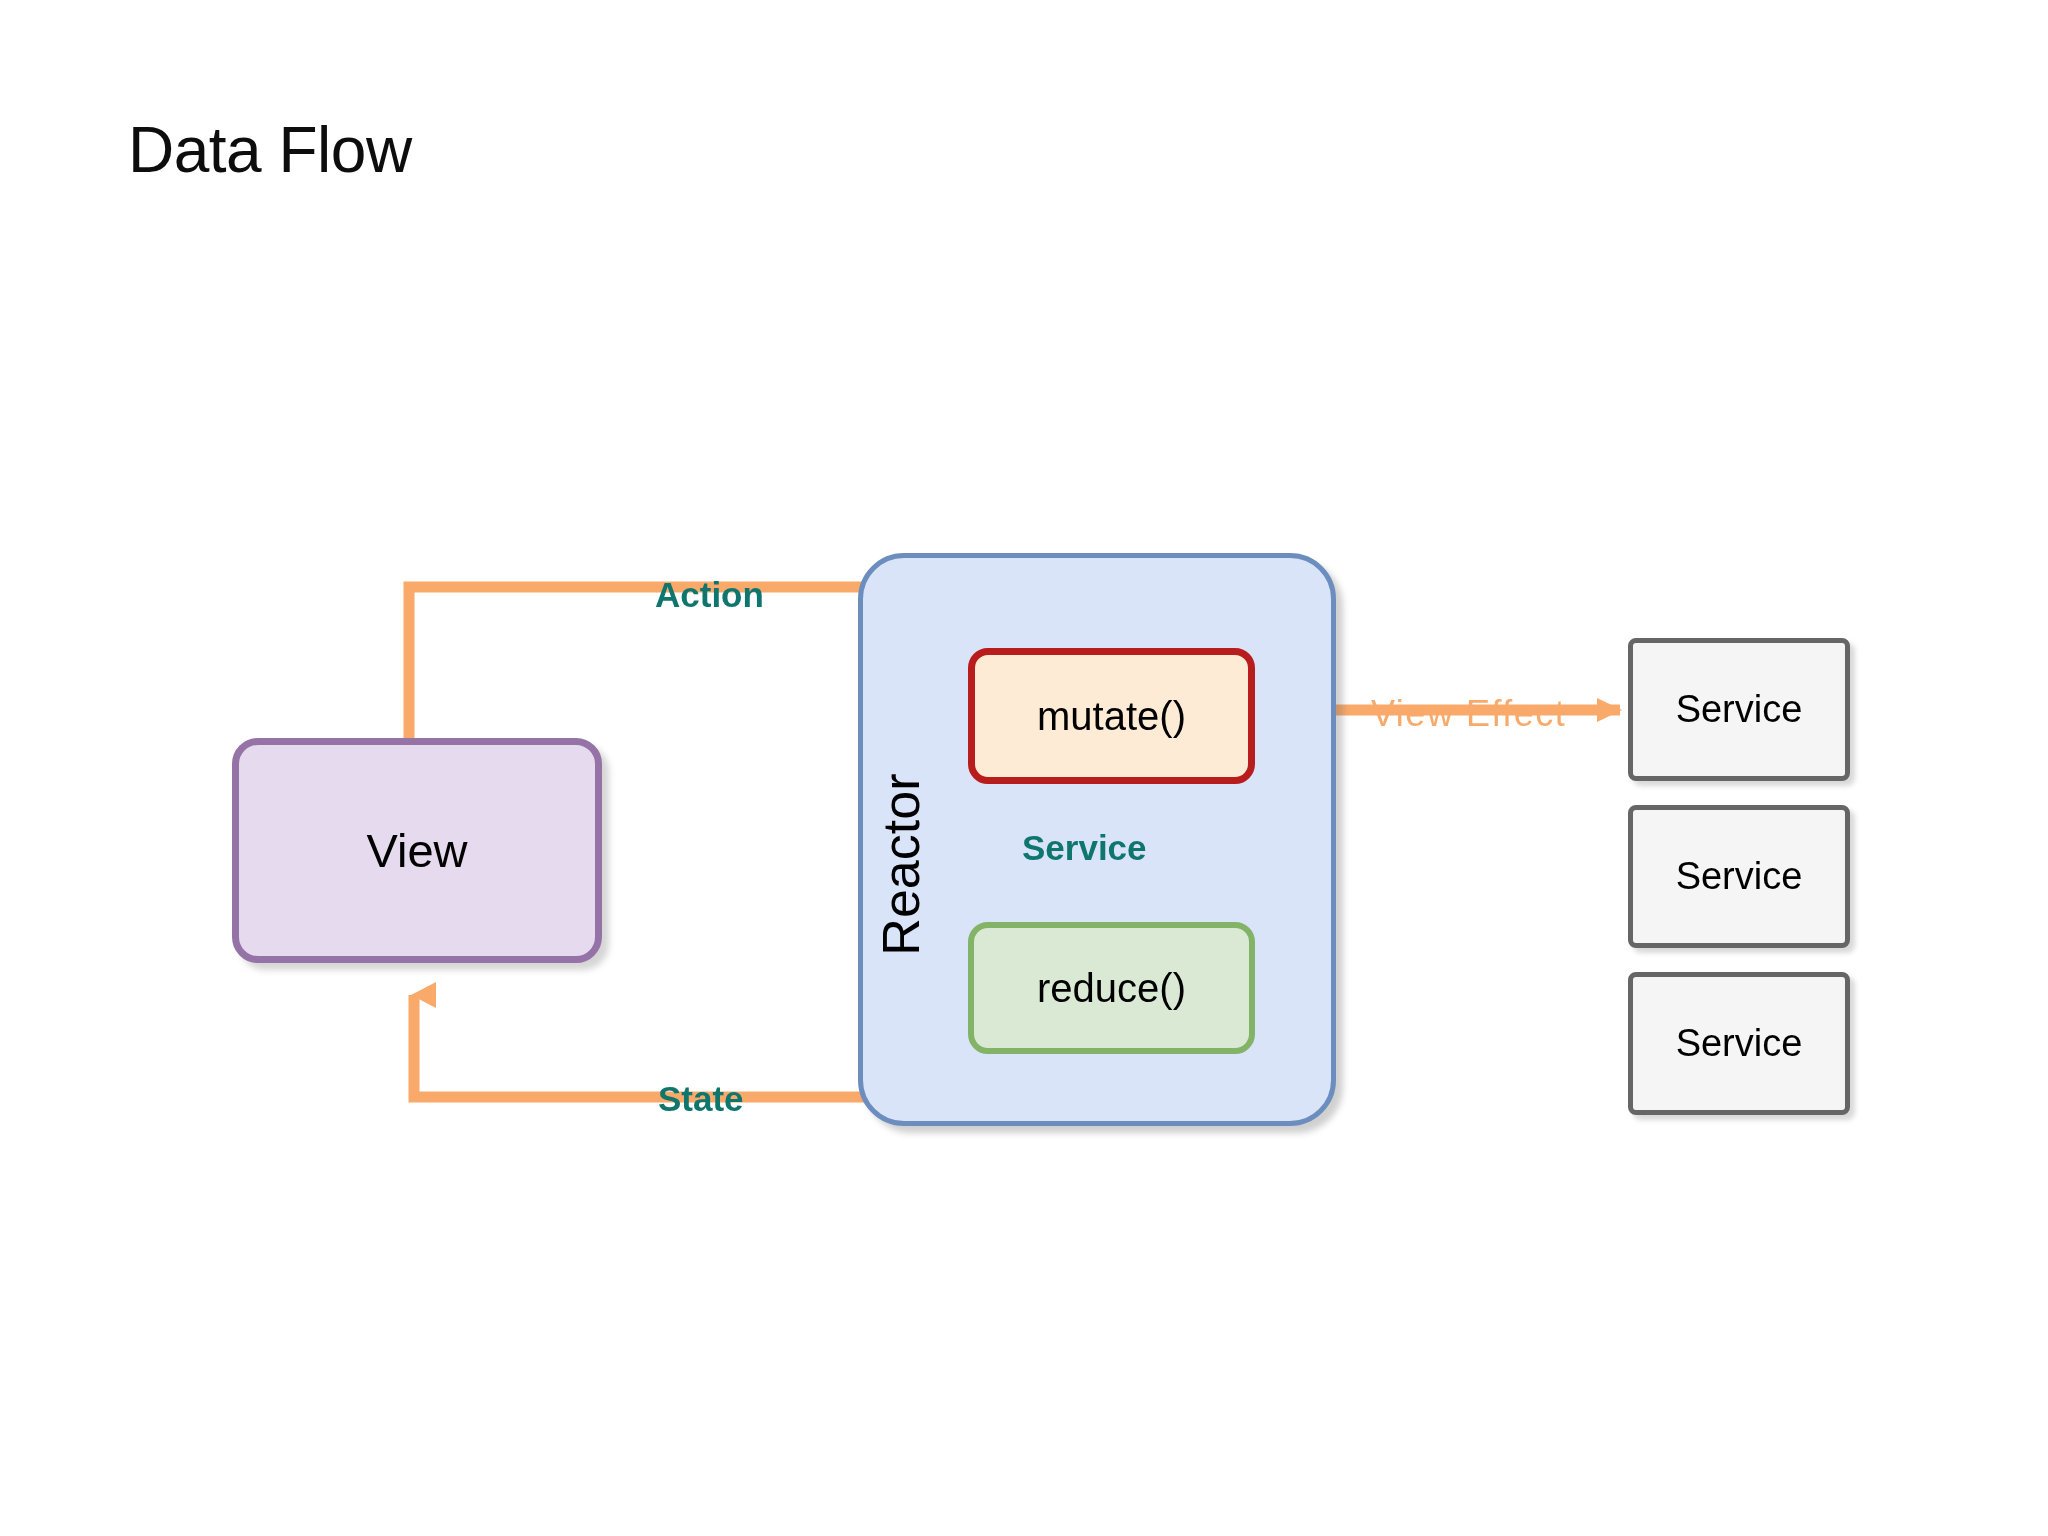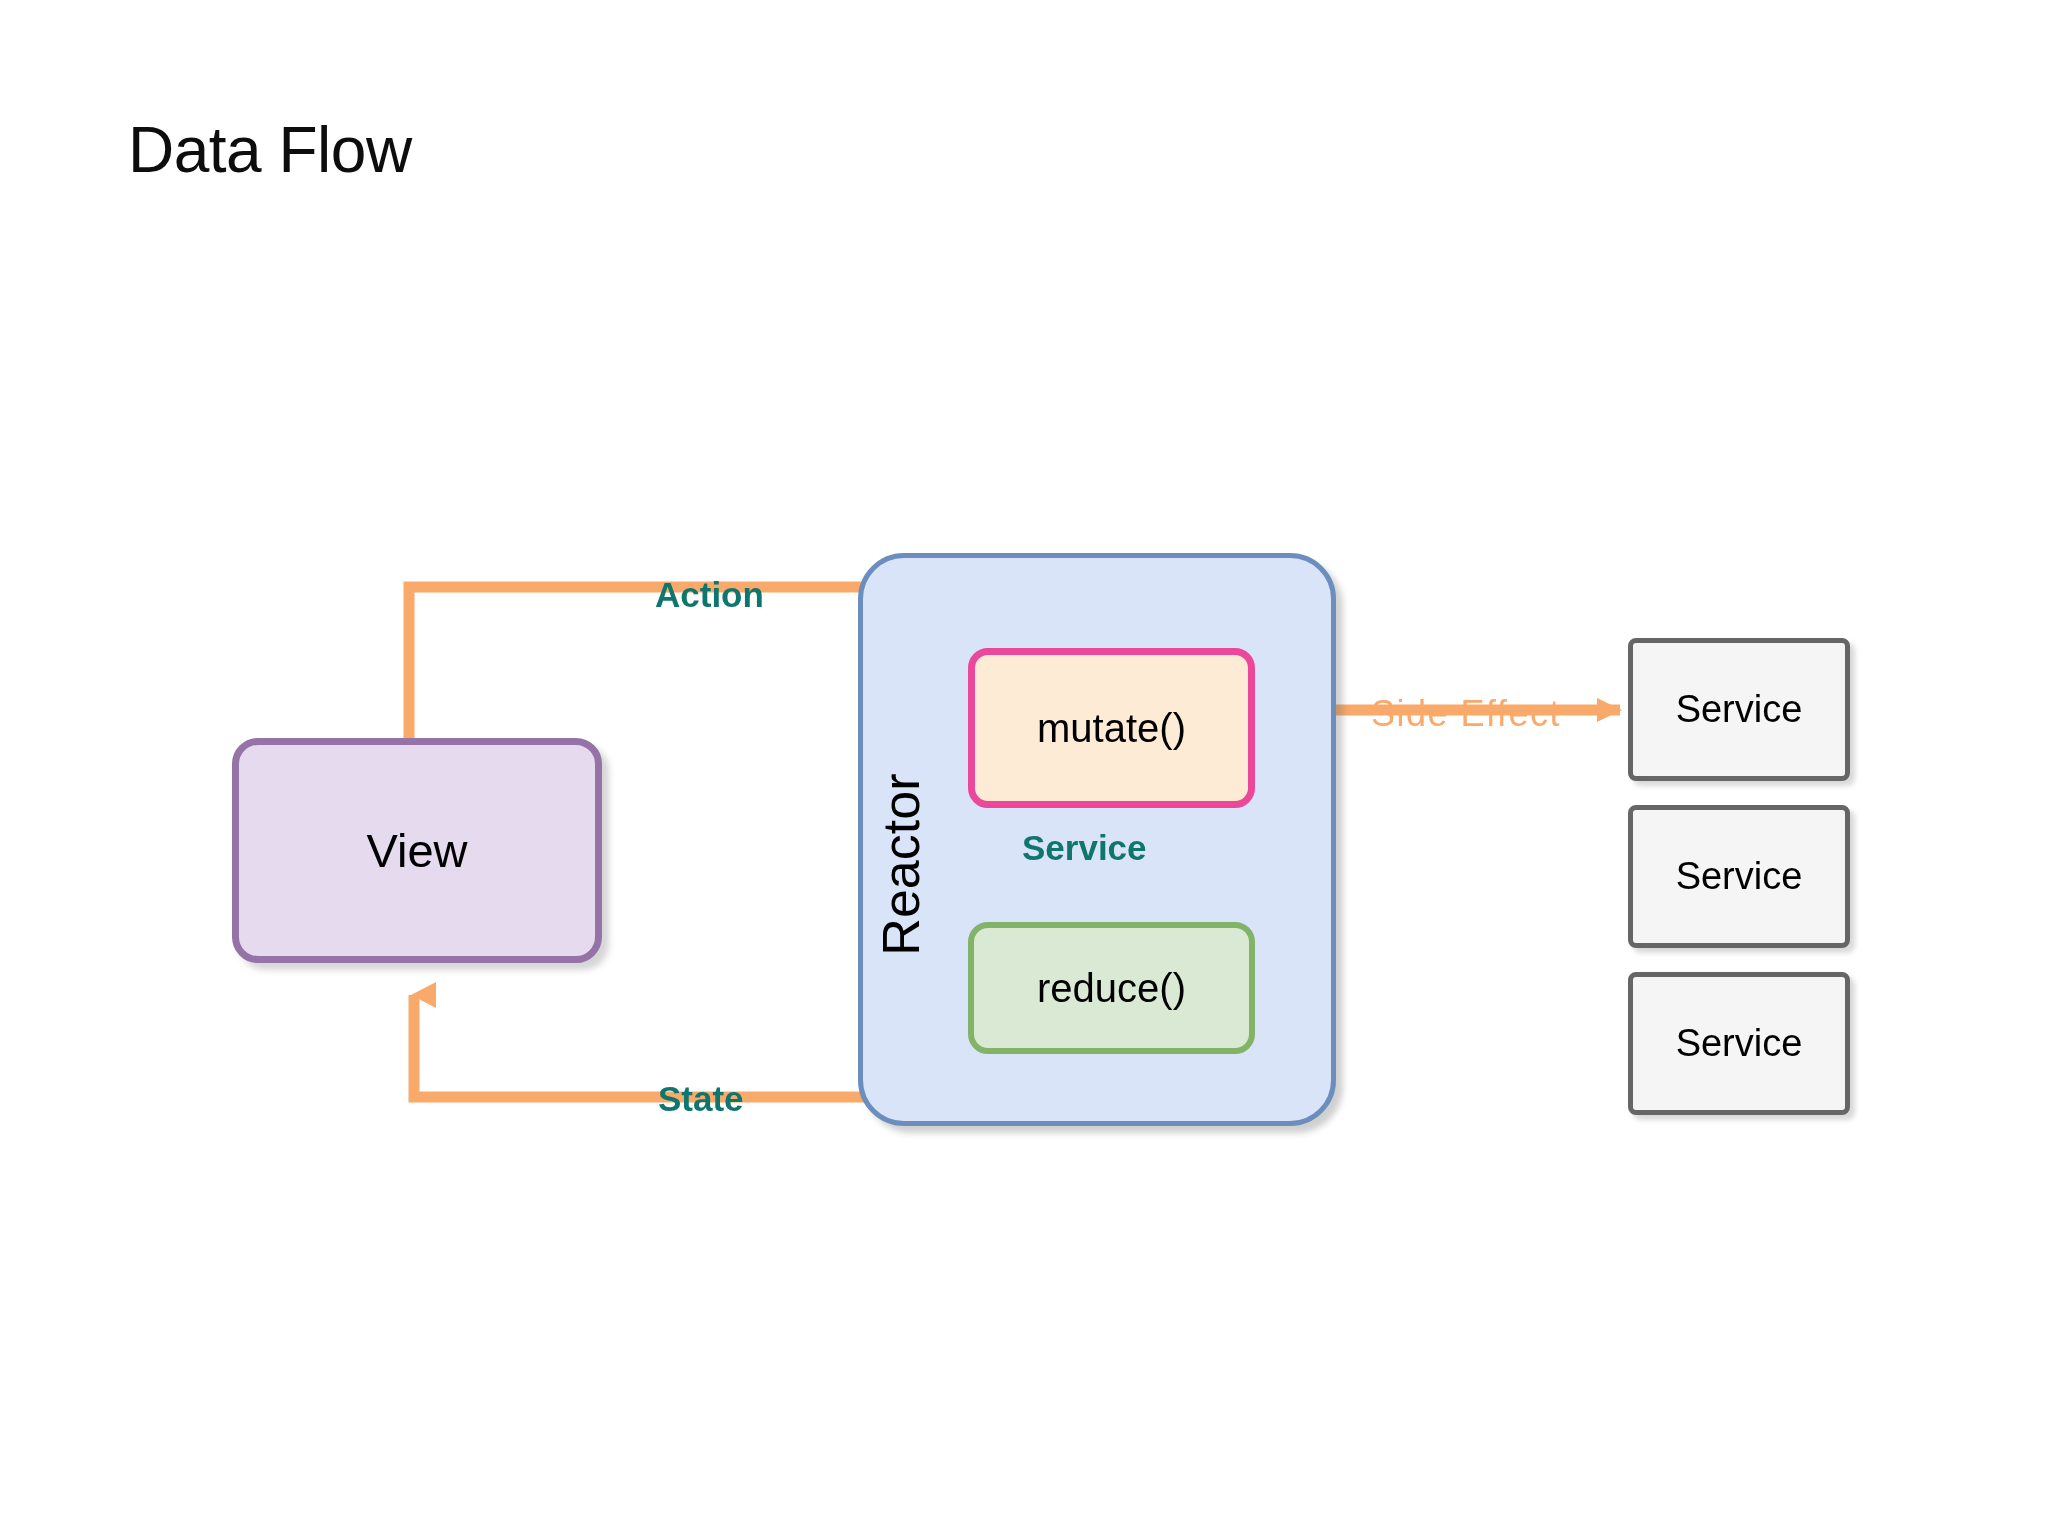--- a/index.html
+++ b/index.html
@@ -92,23 +92,23 @@
     transform: rotate(-90deg);
     transform-origin: center center;
     white-space: nowrap;
   }
 
   
   #mutate-node {
     left: 968px;
     top: 648px;
     width: 287px;
-    height: 160px;
+    height: 136px;
     background: #FDEBD5;
-    border: 7px solid #ec4899;
+    border: 7px solid #b91c1c;
     border-radius: 20px;
     z-index: 5;
   }
 
   
   #reduce-node {
     left: 968px;
     top: 922px;
     width: 287px;
     height: 132px;
@@ -230,15 +230,15 @@
   <div class="node service-node" id="service-node-2">
     <span class="node-label">Service</span>
   </div>
 
   <div class="edge-label" id="label-action">Action</div>
 
   <div class="edge-label" id="label-mutation">Service</div>
 
   <div class="edge-label" id="label-state">State</div>
 
-  <div class="edge-label" id="label-side-effect">Side Effect</div>
+  <div class="edge-label" id="label-side-effect">View Effect</div>
 
 </div>
 
 </body></html>

